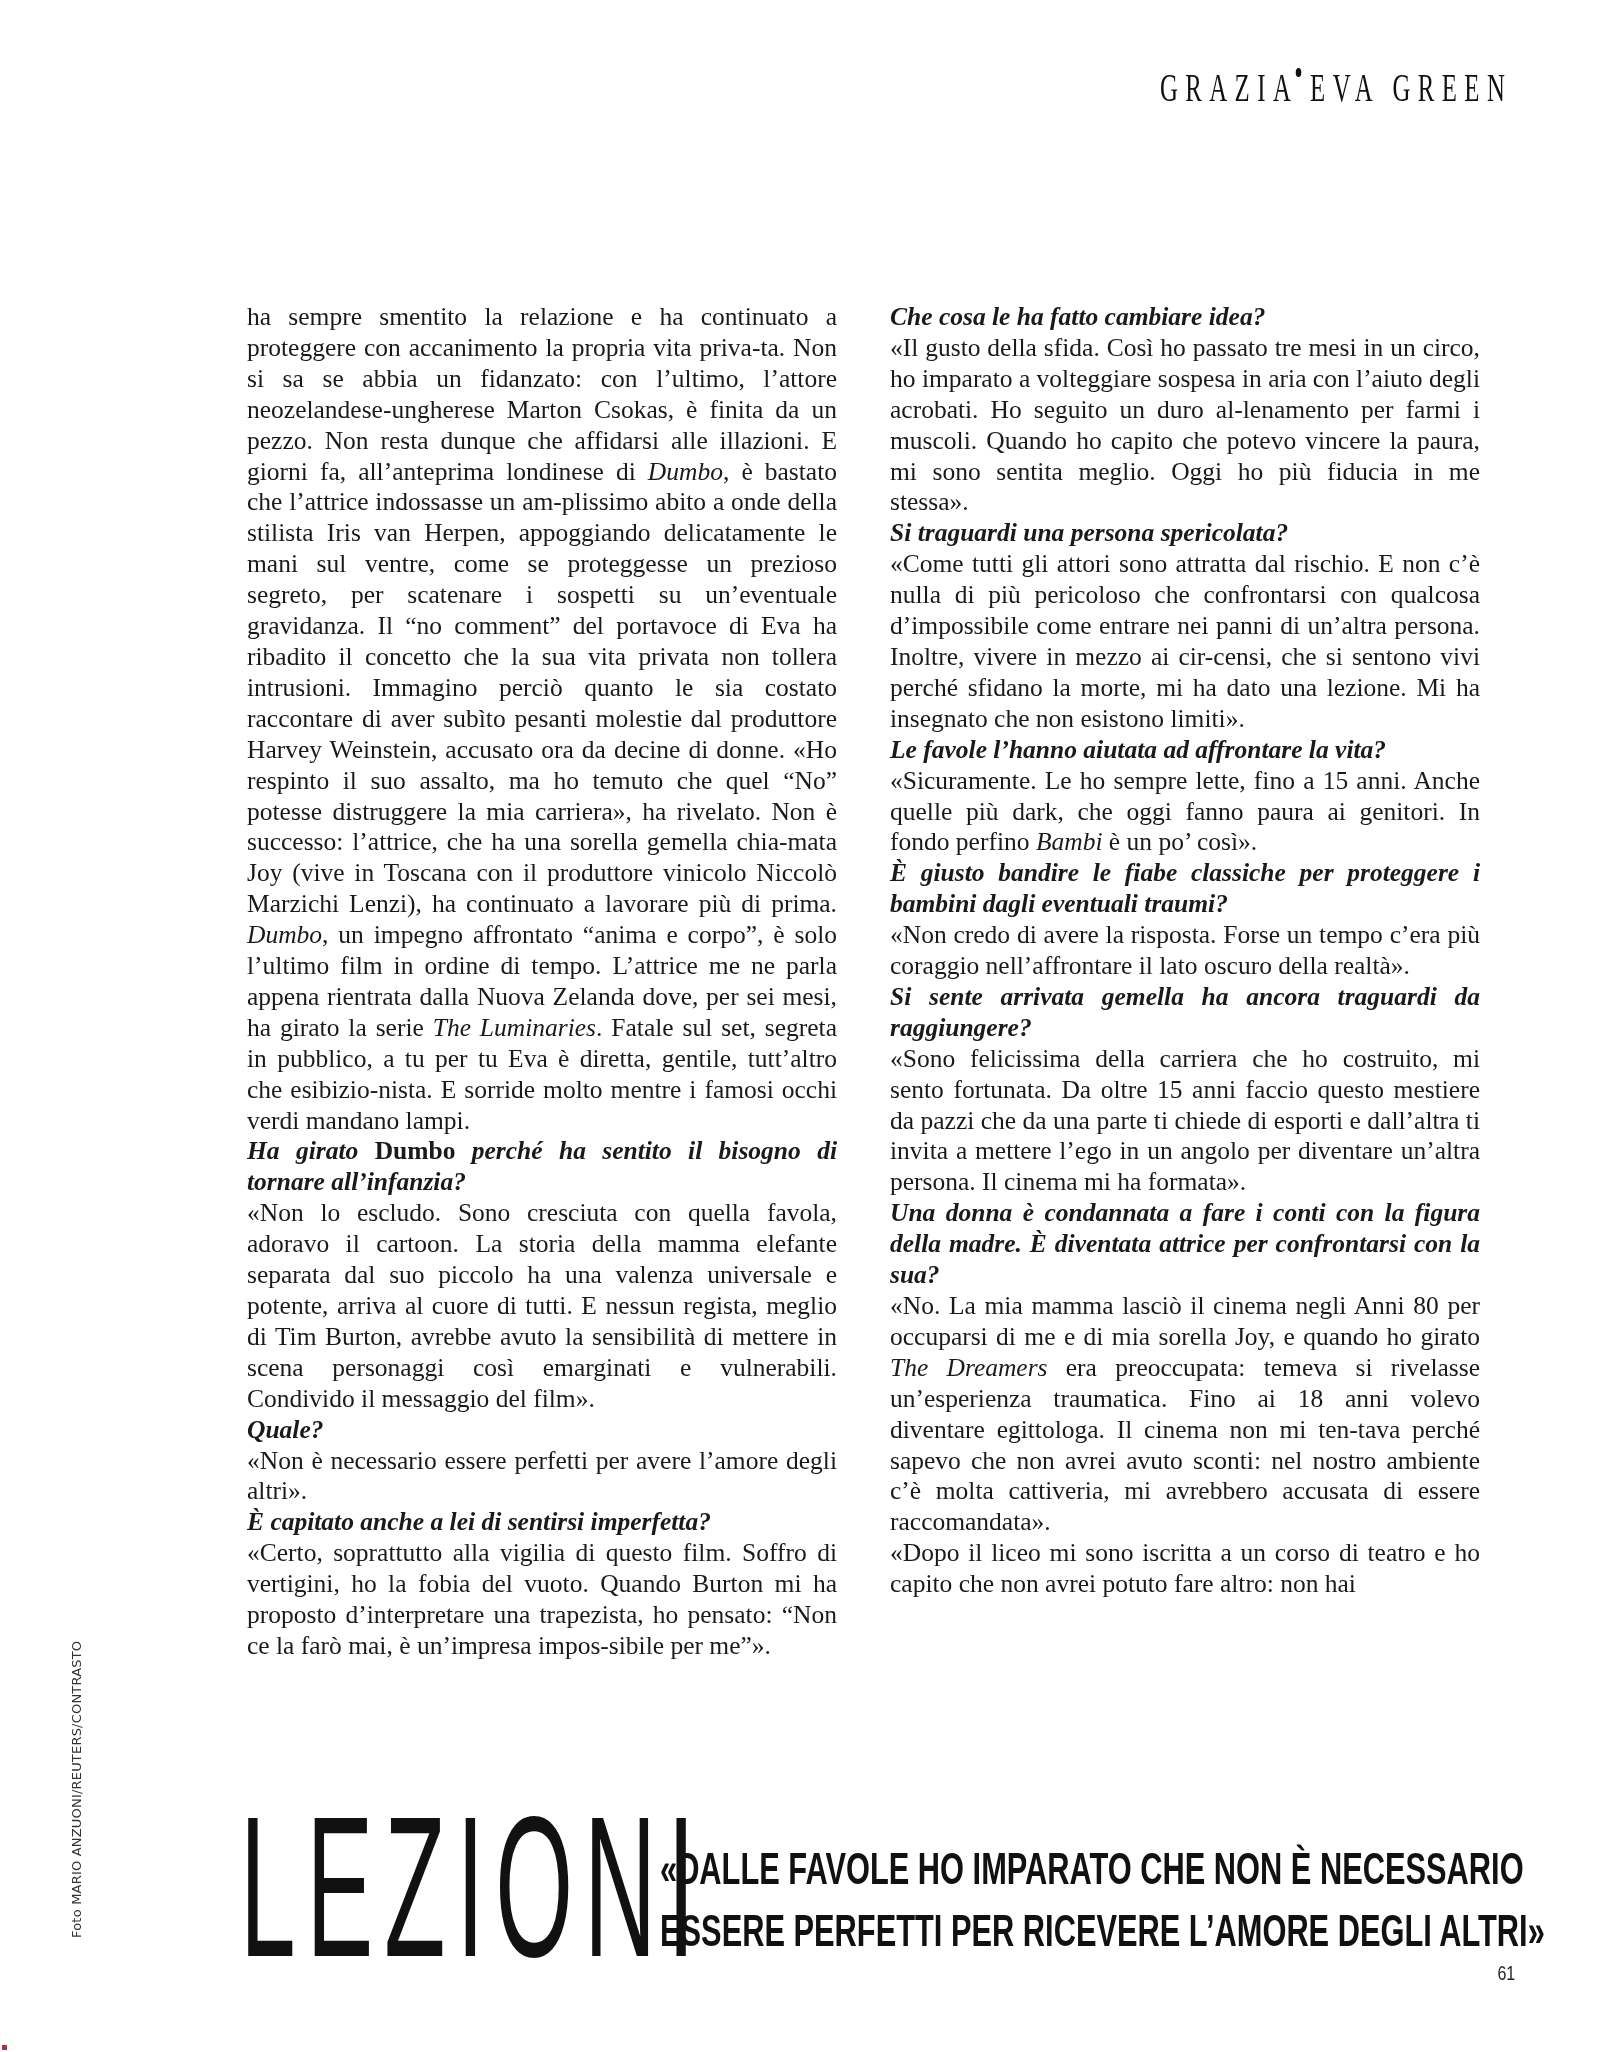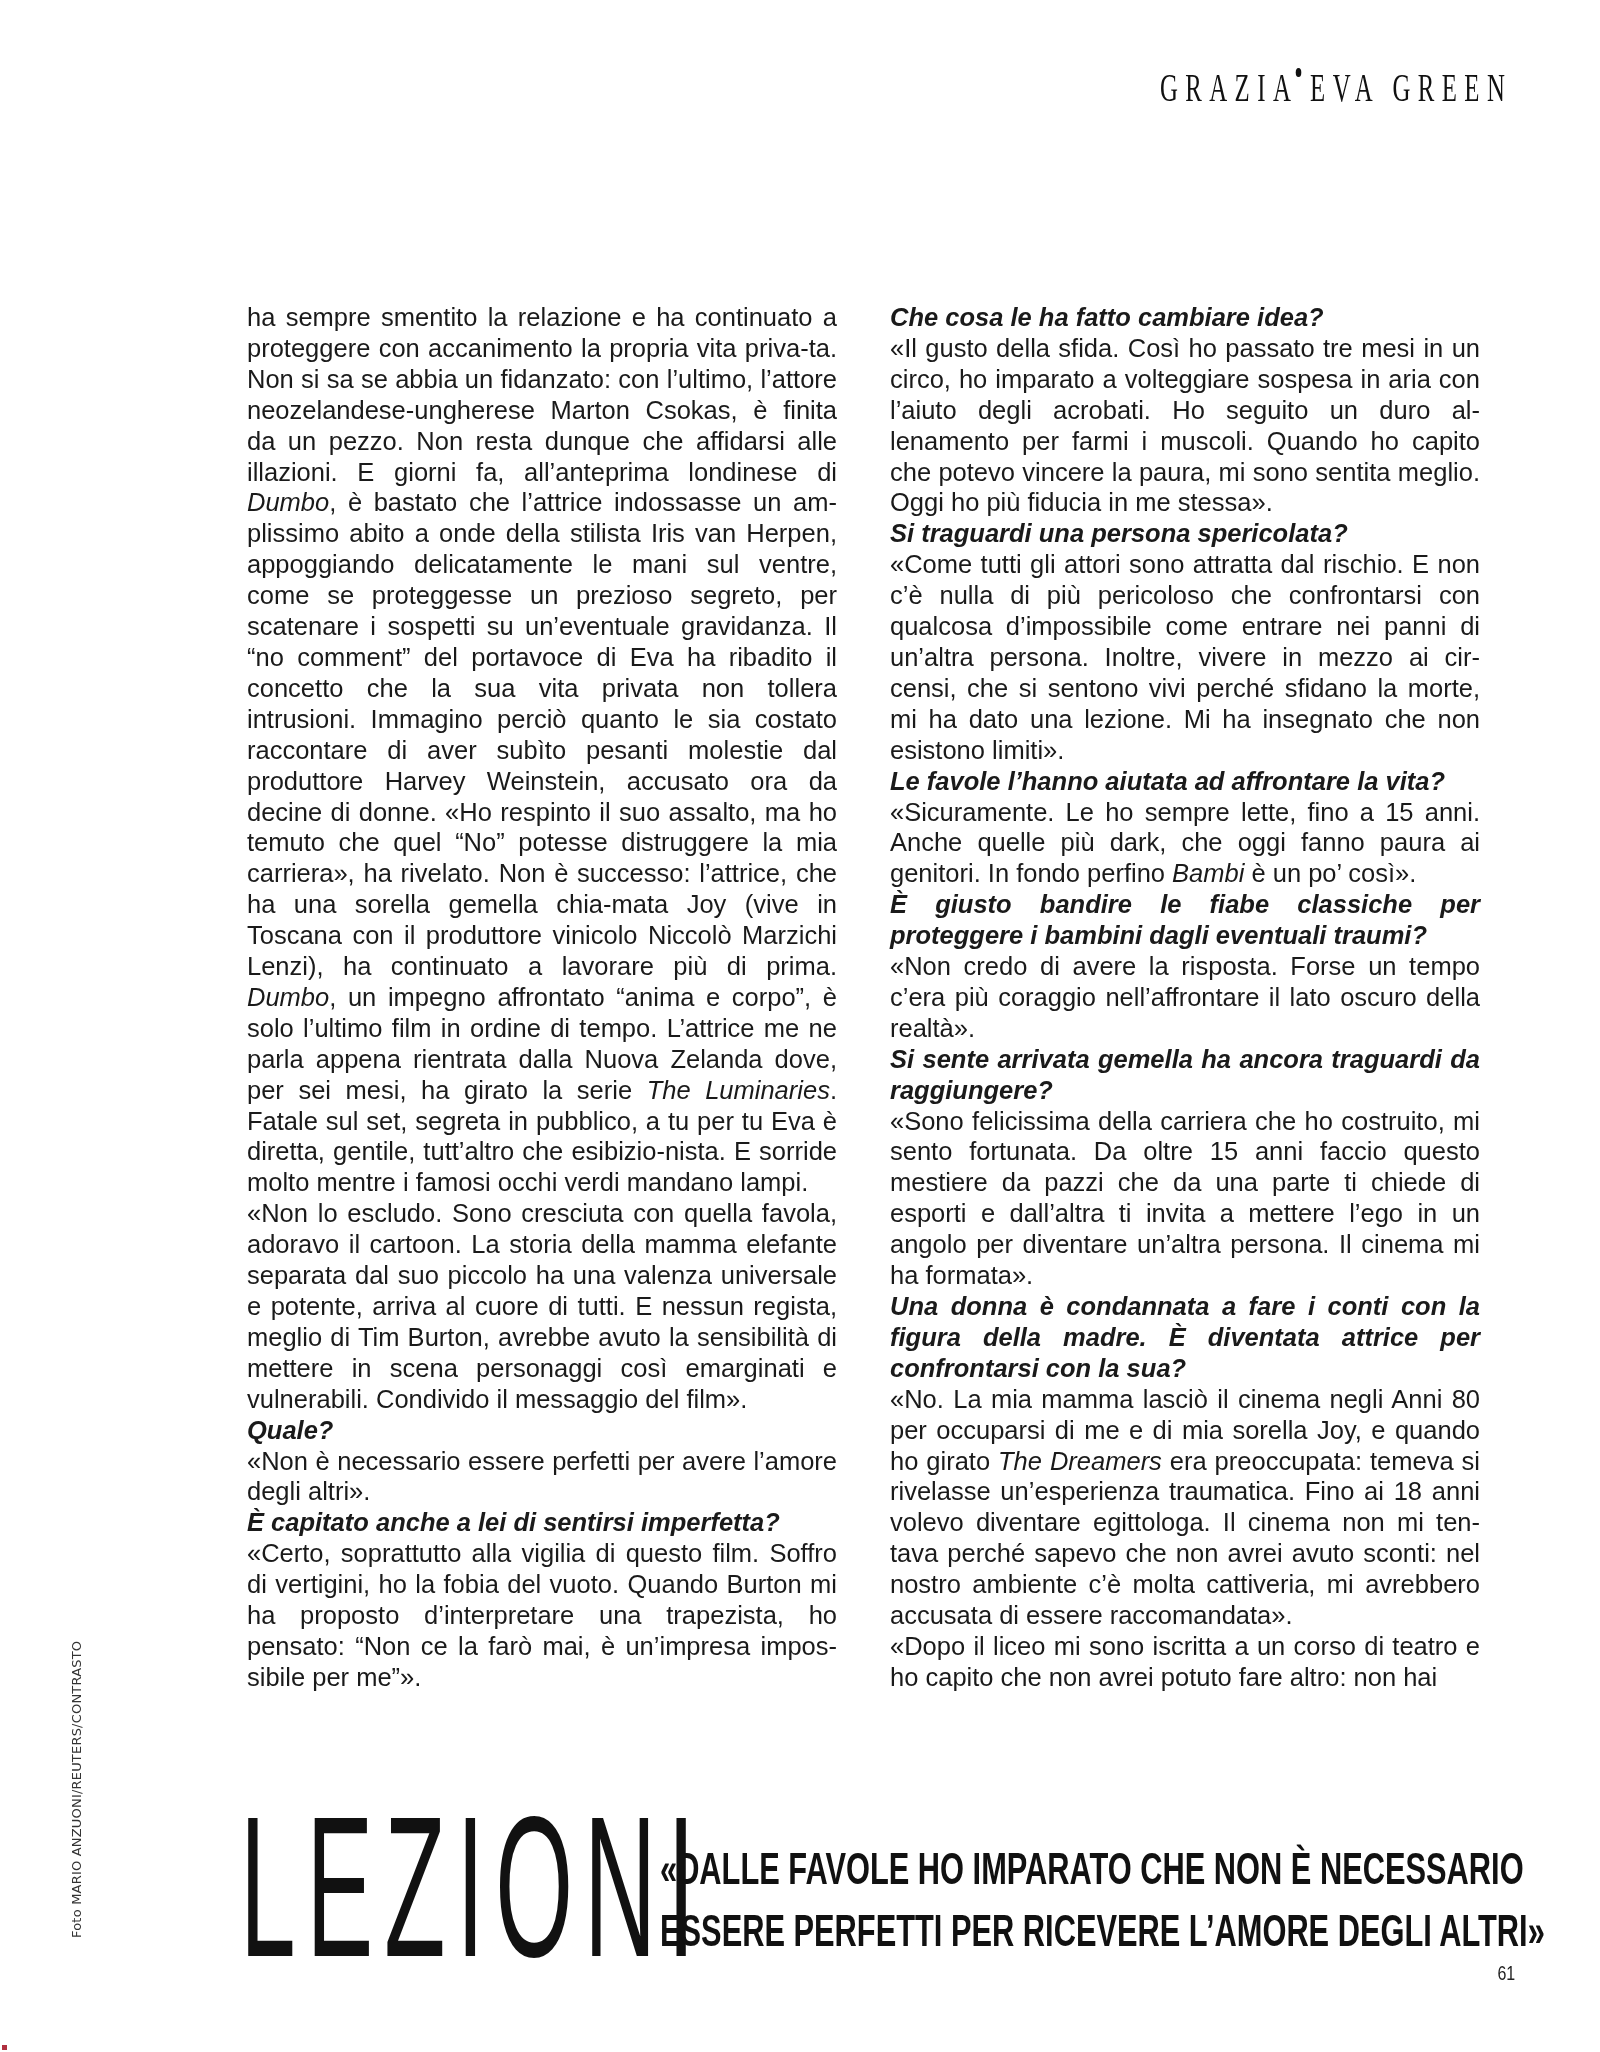--- a/index.html
+++ b/index.html
@@ -7,21 +7,21 @@
   .header {
     position: absolute; top: 64px; right: 88px;
     font-family: "Liberation Serif", serif;
     font-size: 40px; letter-spacing: 12px; color: #111;
     transform: scaleX(0.62); transform-origin: right center;
     white-space: nowrap;
   }
   .header .dot { display: inline-block; width: 9px; height: 9px; background: #111; border-radius: 50%; vertical-align: top; margin: 4px 14px 0 -4px; }
   .col {
     position: absolute; top: 302px; width: 590px;
-    font-family: Liberation Sans, sans-serif;
+    font-family: Liberation Serif, serif;
     font-size: 25.5px; line-height: 30.9px; color: #1a1a1a;
     text-align: justify; hyphens: manual;
   }
   .col.left { left: 247px; }
   .col.right { left: 890px; }
   .col p { margin: 0; }
   .q { font-weight: bold; font-style: italic; }
   .q .b { font-style: normal; }
   .it { font-style: italic; }
   .credit {
@@ -54,20 +54,21 @@
 <body>
 
 <div class="header">
   <span>GRAZIA</span><span class="dot"></span><span>EVA GREEN</span>
 </div>
 
 <div class="col left">
   <p>
     <span>ha sempre smentito la relazione e ha continuato a proteggere con accanimento la propria vita priva-ta. Non si sa se abbia un fidanzato: con l’ultimo, l’attore neozelandese-ungherese Marton Csokas, è finita da un pezzo. Non resta dunque che affidarsi alle illazioni. E giorni fa, all’anteprima londinese di </span><span class="it">Dumbo</span><span>, è bastato che l’attrice indossasse un am-plissimo abito a onde della stilista Iris van Herpen, appoggiando delicatamente le mani sul ventre, come se proteggesse un prezioso segreto, per scatenare i sospetti su un’eventuale gravidanza. Il “no comment” del portavoce di Eva ha ribadito il concetto che la sua vita privata non tollera intrusioni. Immagino perciò quanto le sia costato raccontare di aver subìto pesanti molestie dal produttore Harvey Weinstein, accusato ora da decine di donne. «Ho respinto il suo assalto, ma ho temuto che quel “No” potesse distruggere la mia carriera», ha rivelato. Non è successo: l’attrice, che ha una sorella gemella chia-mata Joy (vive in Toscana con il produttore vinicolo Niccolò Marzichi Lenzi), ha continuato a lavorare più di prima. </span><span class="it">Dumbo</span><span>, un impegno affrontato “anima e corpo”, è solo l’ultimo film in ordine di tempo. L’attrice me ne parla appena rientrata dalla Nuova Zelanda dove, per sei mesi, ha girato la serie </span><span class="it">The Luminaries</span><span>. Fatale sul set, segreta in pubblico, a tu per tu Eva è diretta, gentile, tutt’altro che esibizio-nista. E sorride molto mentre i famosi occhi verdi mandano lampi.</span>
   </p>
+  <p class="q"><span>Ha girato </span><span class="b">Dumbo</span><span> perché ha sentito il bisogno di tornare all’infanzia?</span></p>
   <p>«Non lo escludo. Sono cresciuta con quella favola, adoravo il cartoon. La storia della mamma elefante separata dal suo piccolo ha una valenza universale e potente, arriva al cuore di tutti. E nessun regista, meglio di Tim Burton, avrebbe avuto la sensibilità di mettere in scena personaggi così emarginati e vulnerabili. Condivido il messaggio del film».</p>
   <p class="q">Quale?</p>
   <p>«Non è necessario essere perfetti per avere l’amore degli altri».</p>
   <p class="q">È capitato anche a lei di sentirsi imperfetta?</p>
   <p>«Certo, soprattutto alla vigilia di questo film. Soffro di vertigini, ho la fobia del vuoto. Quando Burton mi ha proposto d’interpretare una trapezista, ho pensato: “Non ce la farò mai, è un’impresa impos-sibile per me”».</p>
 </div>
 
 <div class="col right">
   <p class="q">Che cosa le ha fatto cambiare idea?</p>
   <p>«Il gusto della sfida. Così ho passato tre mesi in un circo, ho imparato a volteggiare sospesa in aria con l’aiuto degli acrobati. Ho seguito un duro al-lenamento per farmi i muscoli. Quando ho capito che potevo vincere la paura, mi sono sentita meglio. Oggi ho più fiducia in me stessa».</p>

